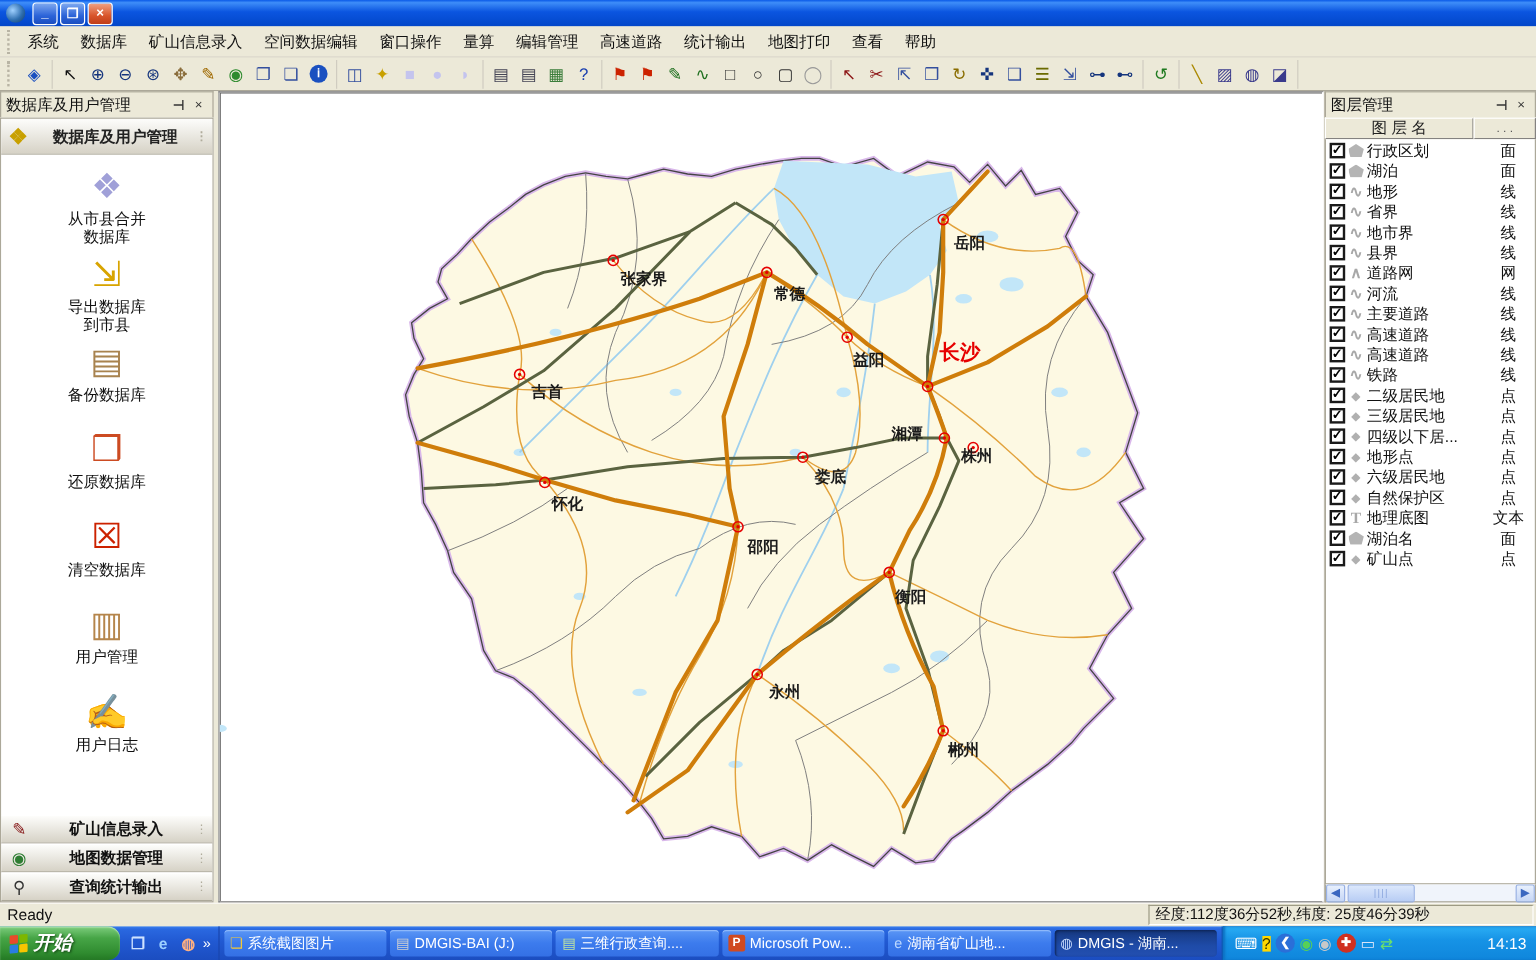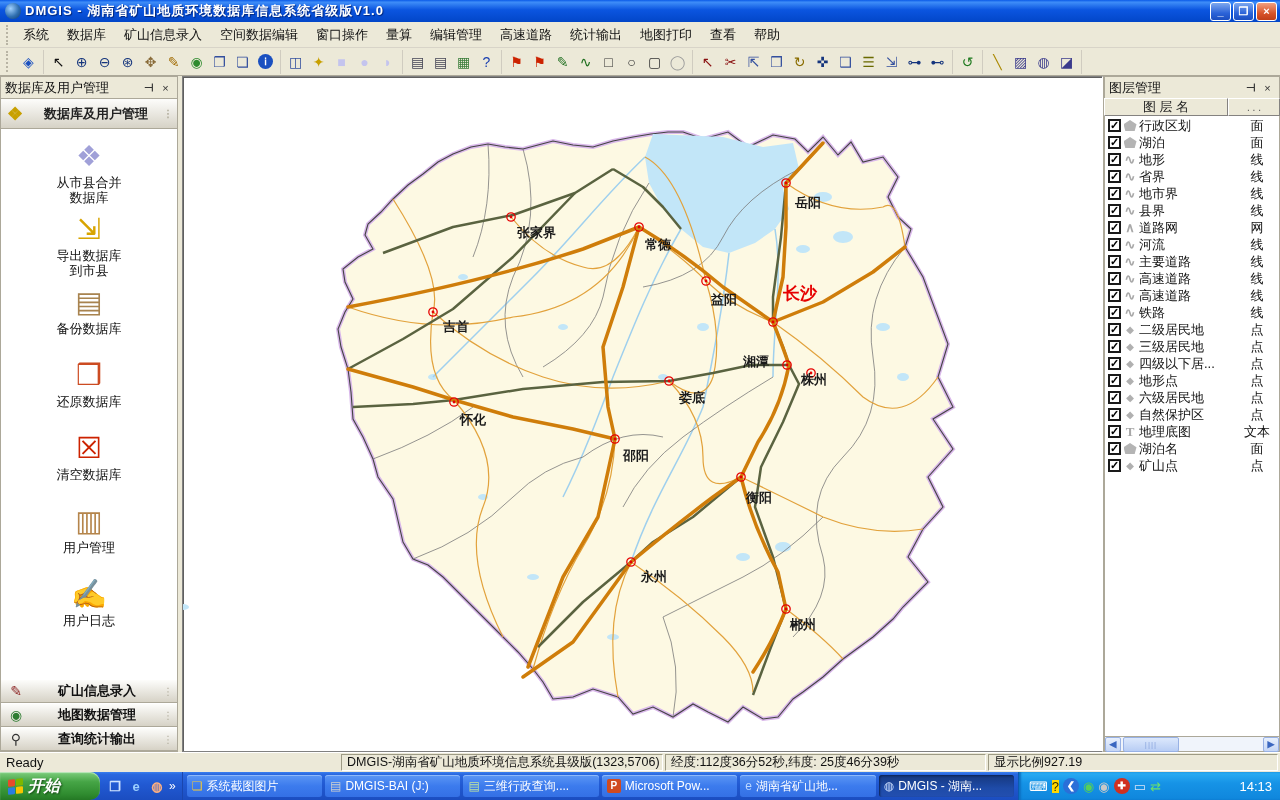--- a/index.html
+++ b/index.html
@@ -121,21 +121,20 @@
   .tray-ico.circ{width:16px;height:16px;border-radius:50%;font-size:10px;font-weight:bold;}
   .tray-clock{margin-left:auto;font-size:13px;color:#fff;}
 </style>
 </head>
 <body>
 
 <div class="screen">
 
   <div class="titlebar">
     <span class="app-ico"></span>
-    <span class="ttl">DMGIS - 湖南省矿山地质环境数据库信息系统省级版V1.0</span>
     <span class="winbtn">_</span>
     <span class="winbtn">❐</span>
     <span class="winbtn close">×</span>
   </div>
 
   <div class="menubar">
     <span class="grip"></span>
     <span id="menu-items" style="display:flex;">
         <span class="menu-item">系统</span>
         <span class="menu-item">数据库</span>
@@ -697,23 +696,21 @@
         <span class="hs-track">
           <span class="hs-thumb">||||</span>
         </span>
         <span class="hs-btn">▶</span>
       </div>
     </div>
   </div>
 
   <div class="statusbar">
     <span class="st-ready">Ready</span>
-    <span class="st-cell st-doc">DMGIS-湖南省矿山地质环境信息系统县级版(1323,5706)</span>
     <span class="st-cell st-coord">经度:112度36分52秒,纬度: 25度46分39秒</span>
-    <span class="st-cell st-scale">显示比例927.19</span>
   </div>
 
   <div class="taskbar">
     <div class="start-btn">
       <span class="winflag">
           <i class="wf-r"></i>
           <i class="wf-g"></i>
           <i class="wf-b"></i>
           <i class="wf-y"></i>
         </span>

